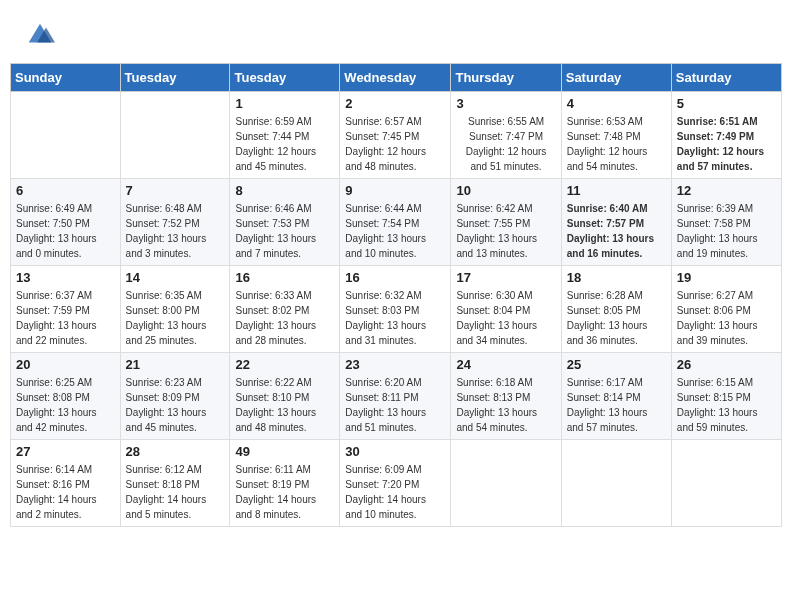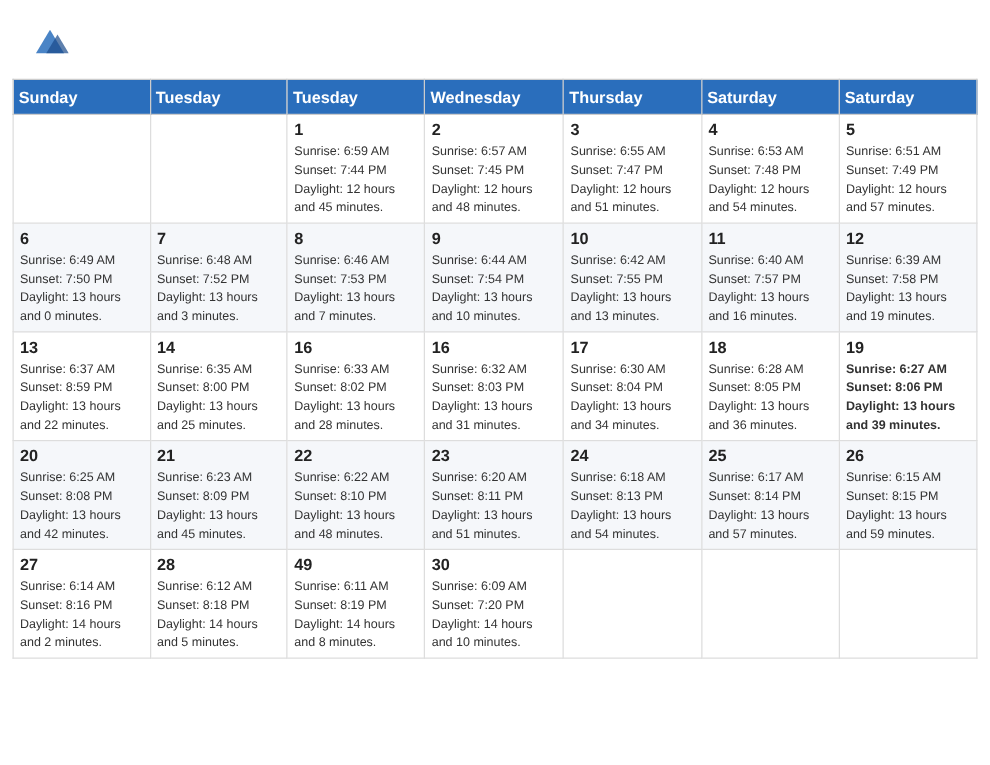--- a/index.html
+++ b/index.html
@@ -142,35 +142,35 @@
         </td>
         <td>
           <div class="day-number">2</div>
           <div class="day-info" style="white-space: pre-line;">Sunrise: 6:57 AM
 Sunset: 7:45 PM
 Daylight: 12 hours
 and 48 minutes.</div>
         </td>
         <td>
           <div class="day-number">3</div>
-          <div class="day-info" style="white-space: pre-line;">Sunrise: 6:55 AM
+          <div class="day-info" style="white-space: pre-line; text-align: center;">Sunrise: 6:55 AM
 Sunset: 7:47 PM
 Daylight: 12 hours
 and 51 minutes.</div>
         </td>
         <td>
           <div class="day-number">4</div>
           <div class="day-info" style="white-space: pre-line;">Sunrise: 6:53 AM
 Sunset: 7:48 PM
 Daylight: 12 hours
 and 54 minutes.</div>
         </td>
         <td>
           <div class="day-number">5</div>
-          <div class="day-info" style="white-space: pre-line;">Sunrise: 6:51 AM
+          <div class="day-info" style="white-space: pre-line; font-weight: bold;">Sunrise: 6:51 AM
 Sunset: 7:49 PM
 Daylight: 12 hours
 and 57 minutes.</div>
         </td>
       </tr>
       <tr>
         <td>
           <div class="day-number">6</div>
           <div class="day-info" style="white-space: pre-line;">Sunrise: 6:49 AM
 Sunset: 7:50 PM
@@ -200,38 +200,38 @@
         </td>
         <td>
           <div class="day-number">10</div>
           <div class="day-info" style="white-space: pre-line;">Sunrise: 6:42 AM
 Sunset: 7:55 PM
 Daylight: 13 hours
 and 13 minutes.</div>
         </td>
         <td>
           <div class="day-number">11</div>
-          <div class="day-info" style="white-space: pre-line;">Sunrise: 6:40 AM
+          <div class="day-info" style="white-space: pre-line; font-weight: bold;">Sunrise: 6:40 AM
 Sunset: 7:57 PM
 Daylight: 13 hours
 and 16 minutes.</div>
         </td>
         <td>
           <div class="day-number">12</div>
           <div class="day-info" style="white-space: pre-line;">Sunrise: 6:39 AM
 Sunset: 7:58 PM
 Daylight: 13 hours
 and 19 minutes.</div>
         </td>
       </tr>
       <tr>
         <td>
           <div class="day-number">13</div>
           <div class="day-info" style="white-space: pre-line;">Sunrise: 6:37 AM
-Sunset: 8:59 PM
+Sunset: 7:59 PM
 Daylight: 13 hours
 and 22 minutes.</div>
         </td>
         <td>
           <div class="day-number">14</div>
           <div class="day-info" style="white-space: pre-line;">Sunrise: 6:35 AM
 Sunset: 8:00 PM
 Daylight: 13 hours
 and 25 minutes.</div>
         </td>
@@ -258,21 +258,21 @@
         </td>
         <td>
           <div class="day-number">18</div>
           <div class="day-info" style="white-space: pre-line;">Sunrise: 6:28 AM
 Sunset: 8:05 PM
 Daylight: 13 hours
 and 36 minutes.</div>
         </td>
         <td>
           <div class="day-number">19</div>
-          <div class="day-info" style="white-space: pre-line; font-weight: bold;">Sunrise: 6:27 AM
+          <div class="day-info" style="white-space: pre-line;">Sunrise: 6:27 AM
 Sunset: 8:06 PM
 Daylight: 13 hours
 and 39 minutes.</div>
         </td>
       </tr>
       <tr>
         <td>
           <div class="day-number">20</div>
           <div class="day-info" style="white-space: pre-line;">Sunrise: 6:25 AM
 Sunset: 8:08 PM

